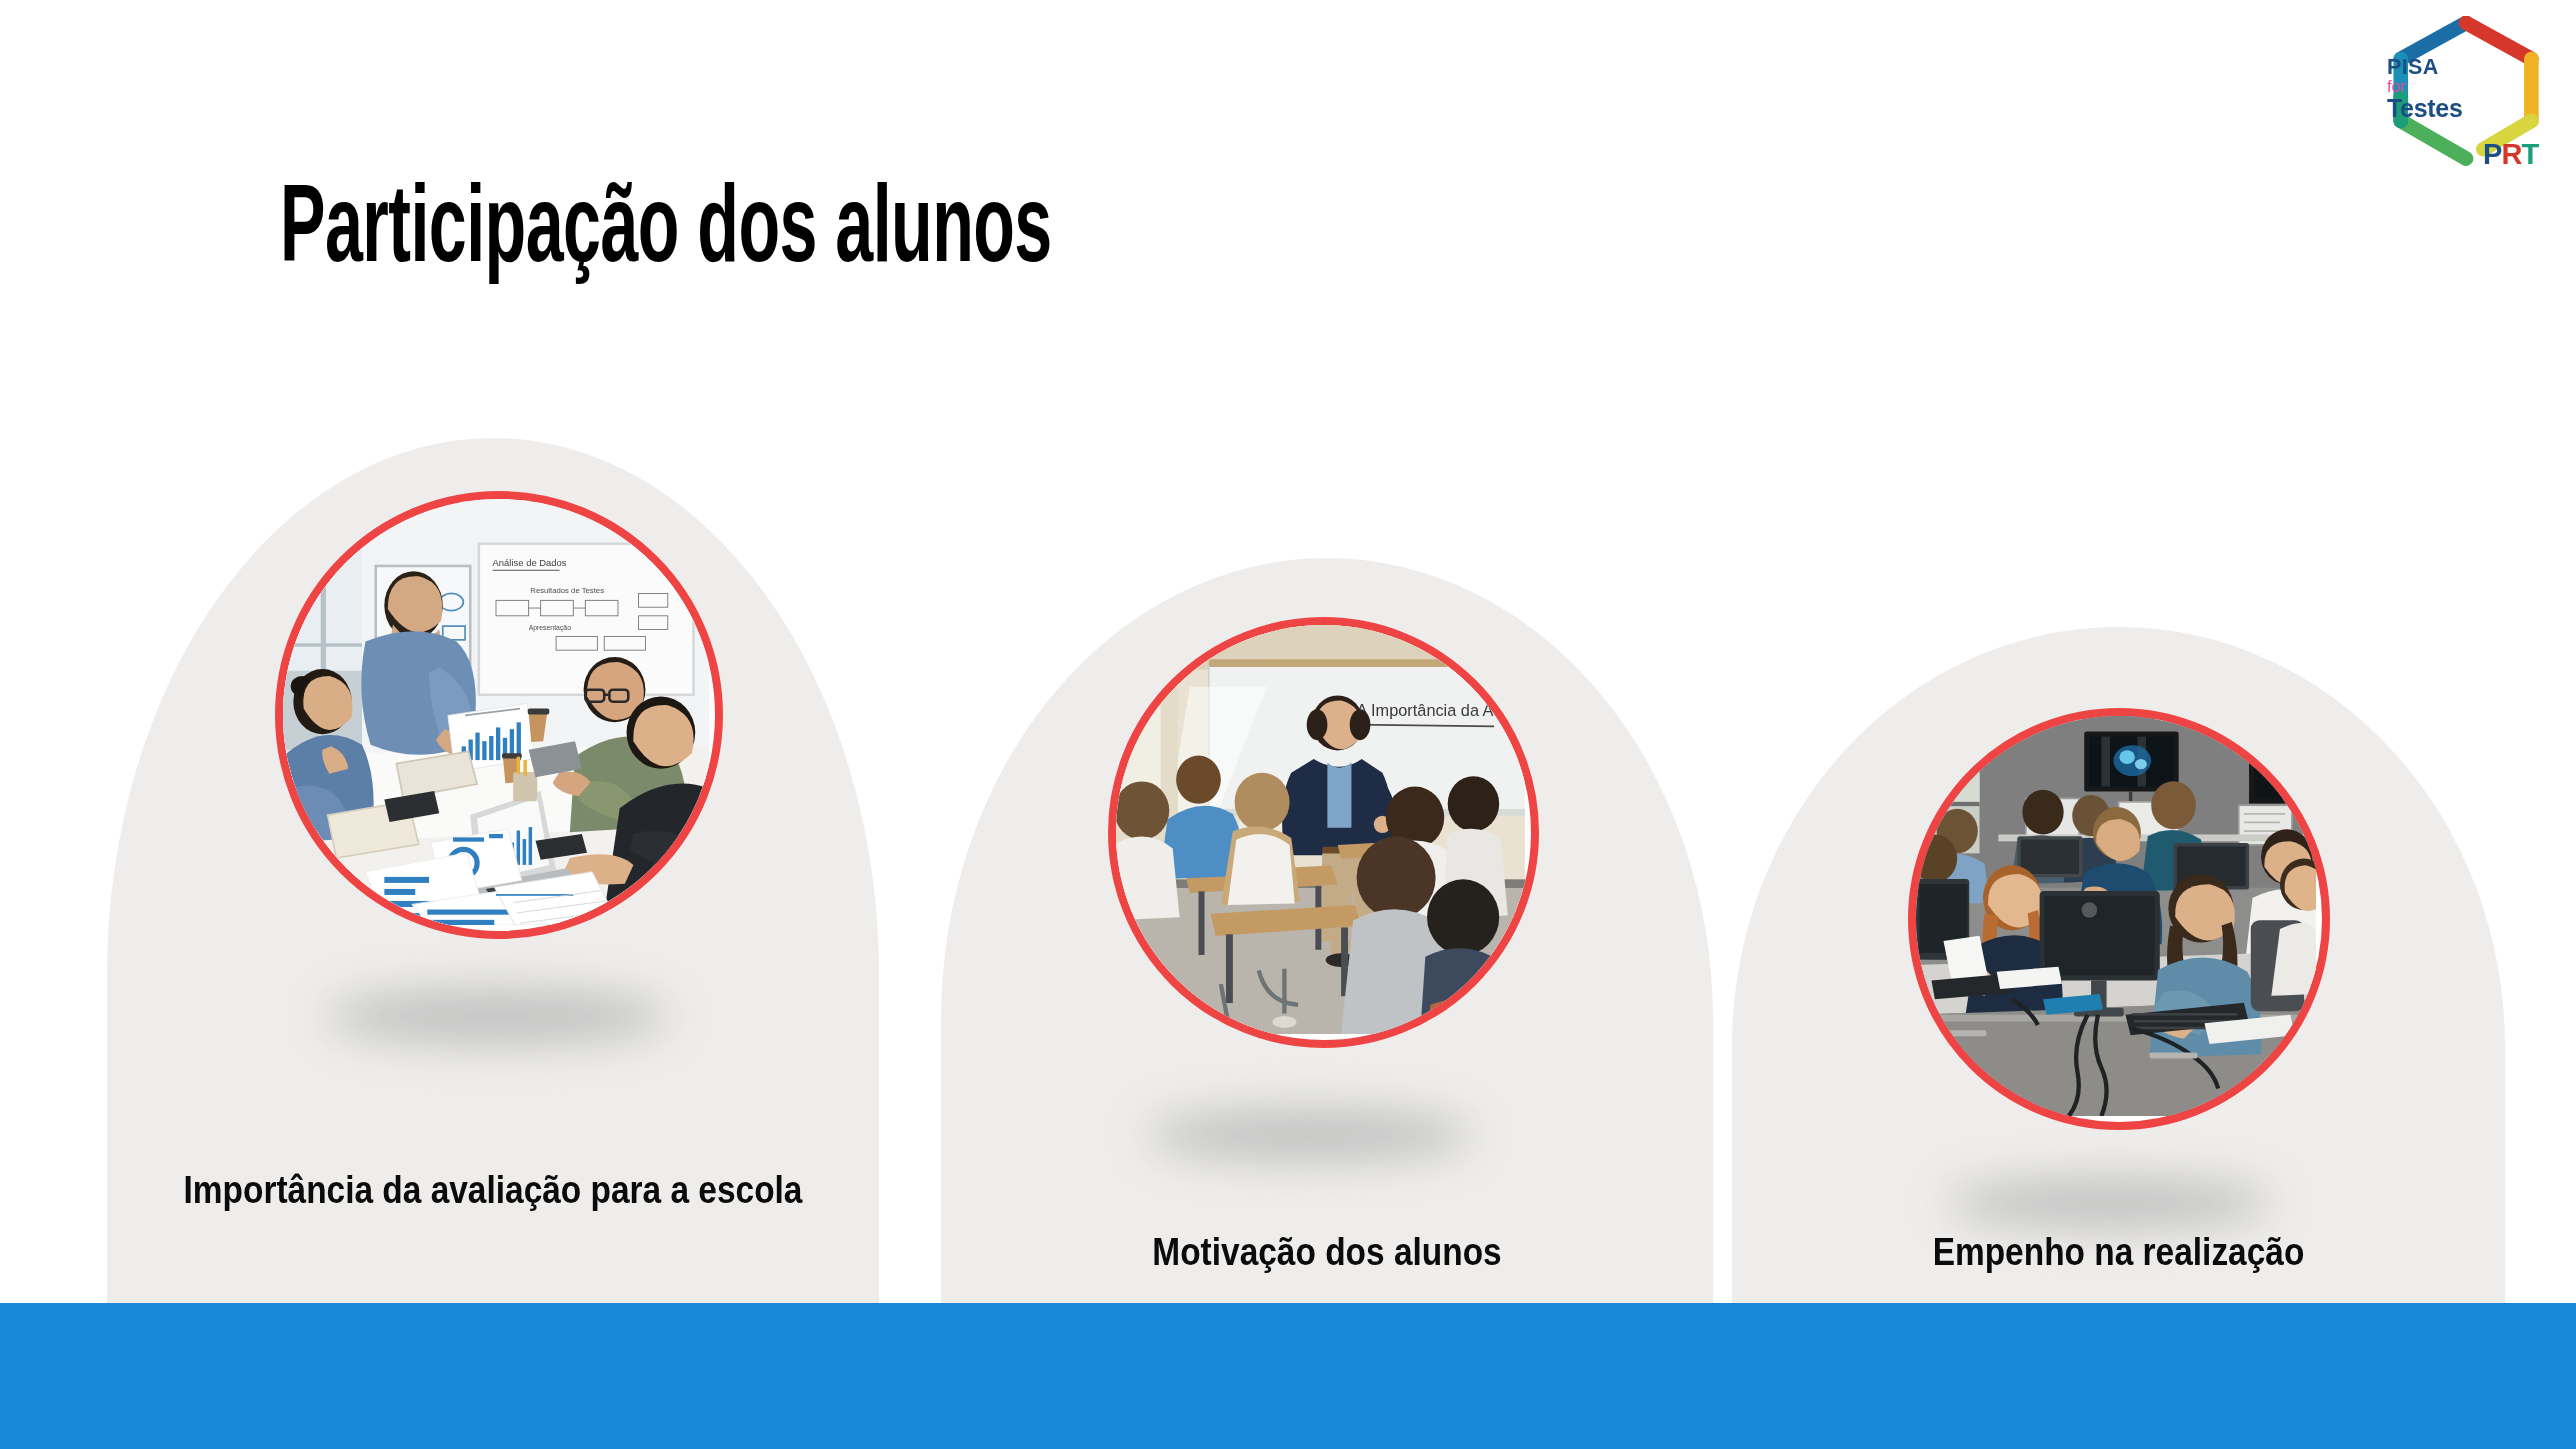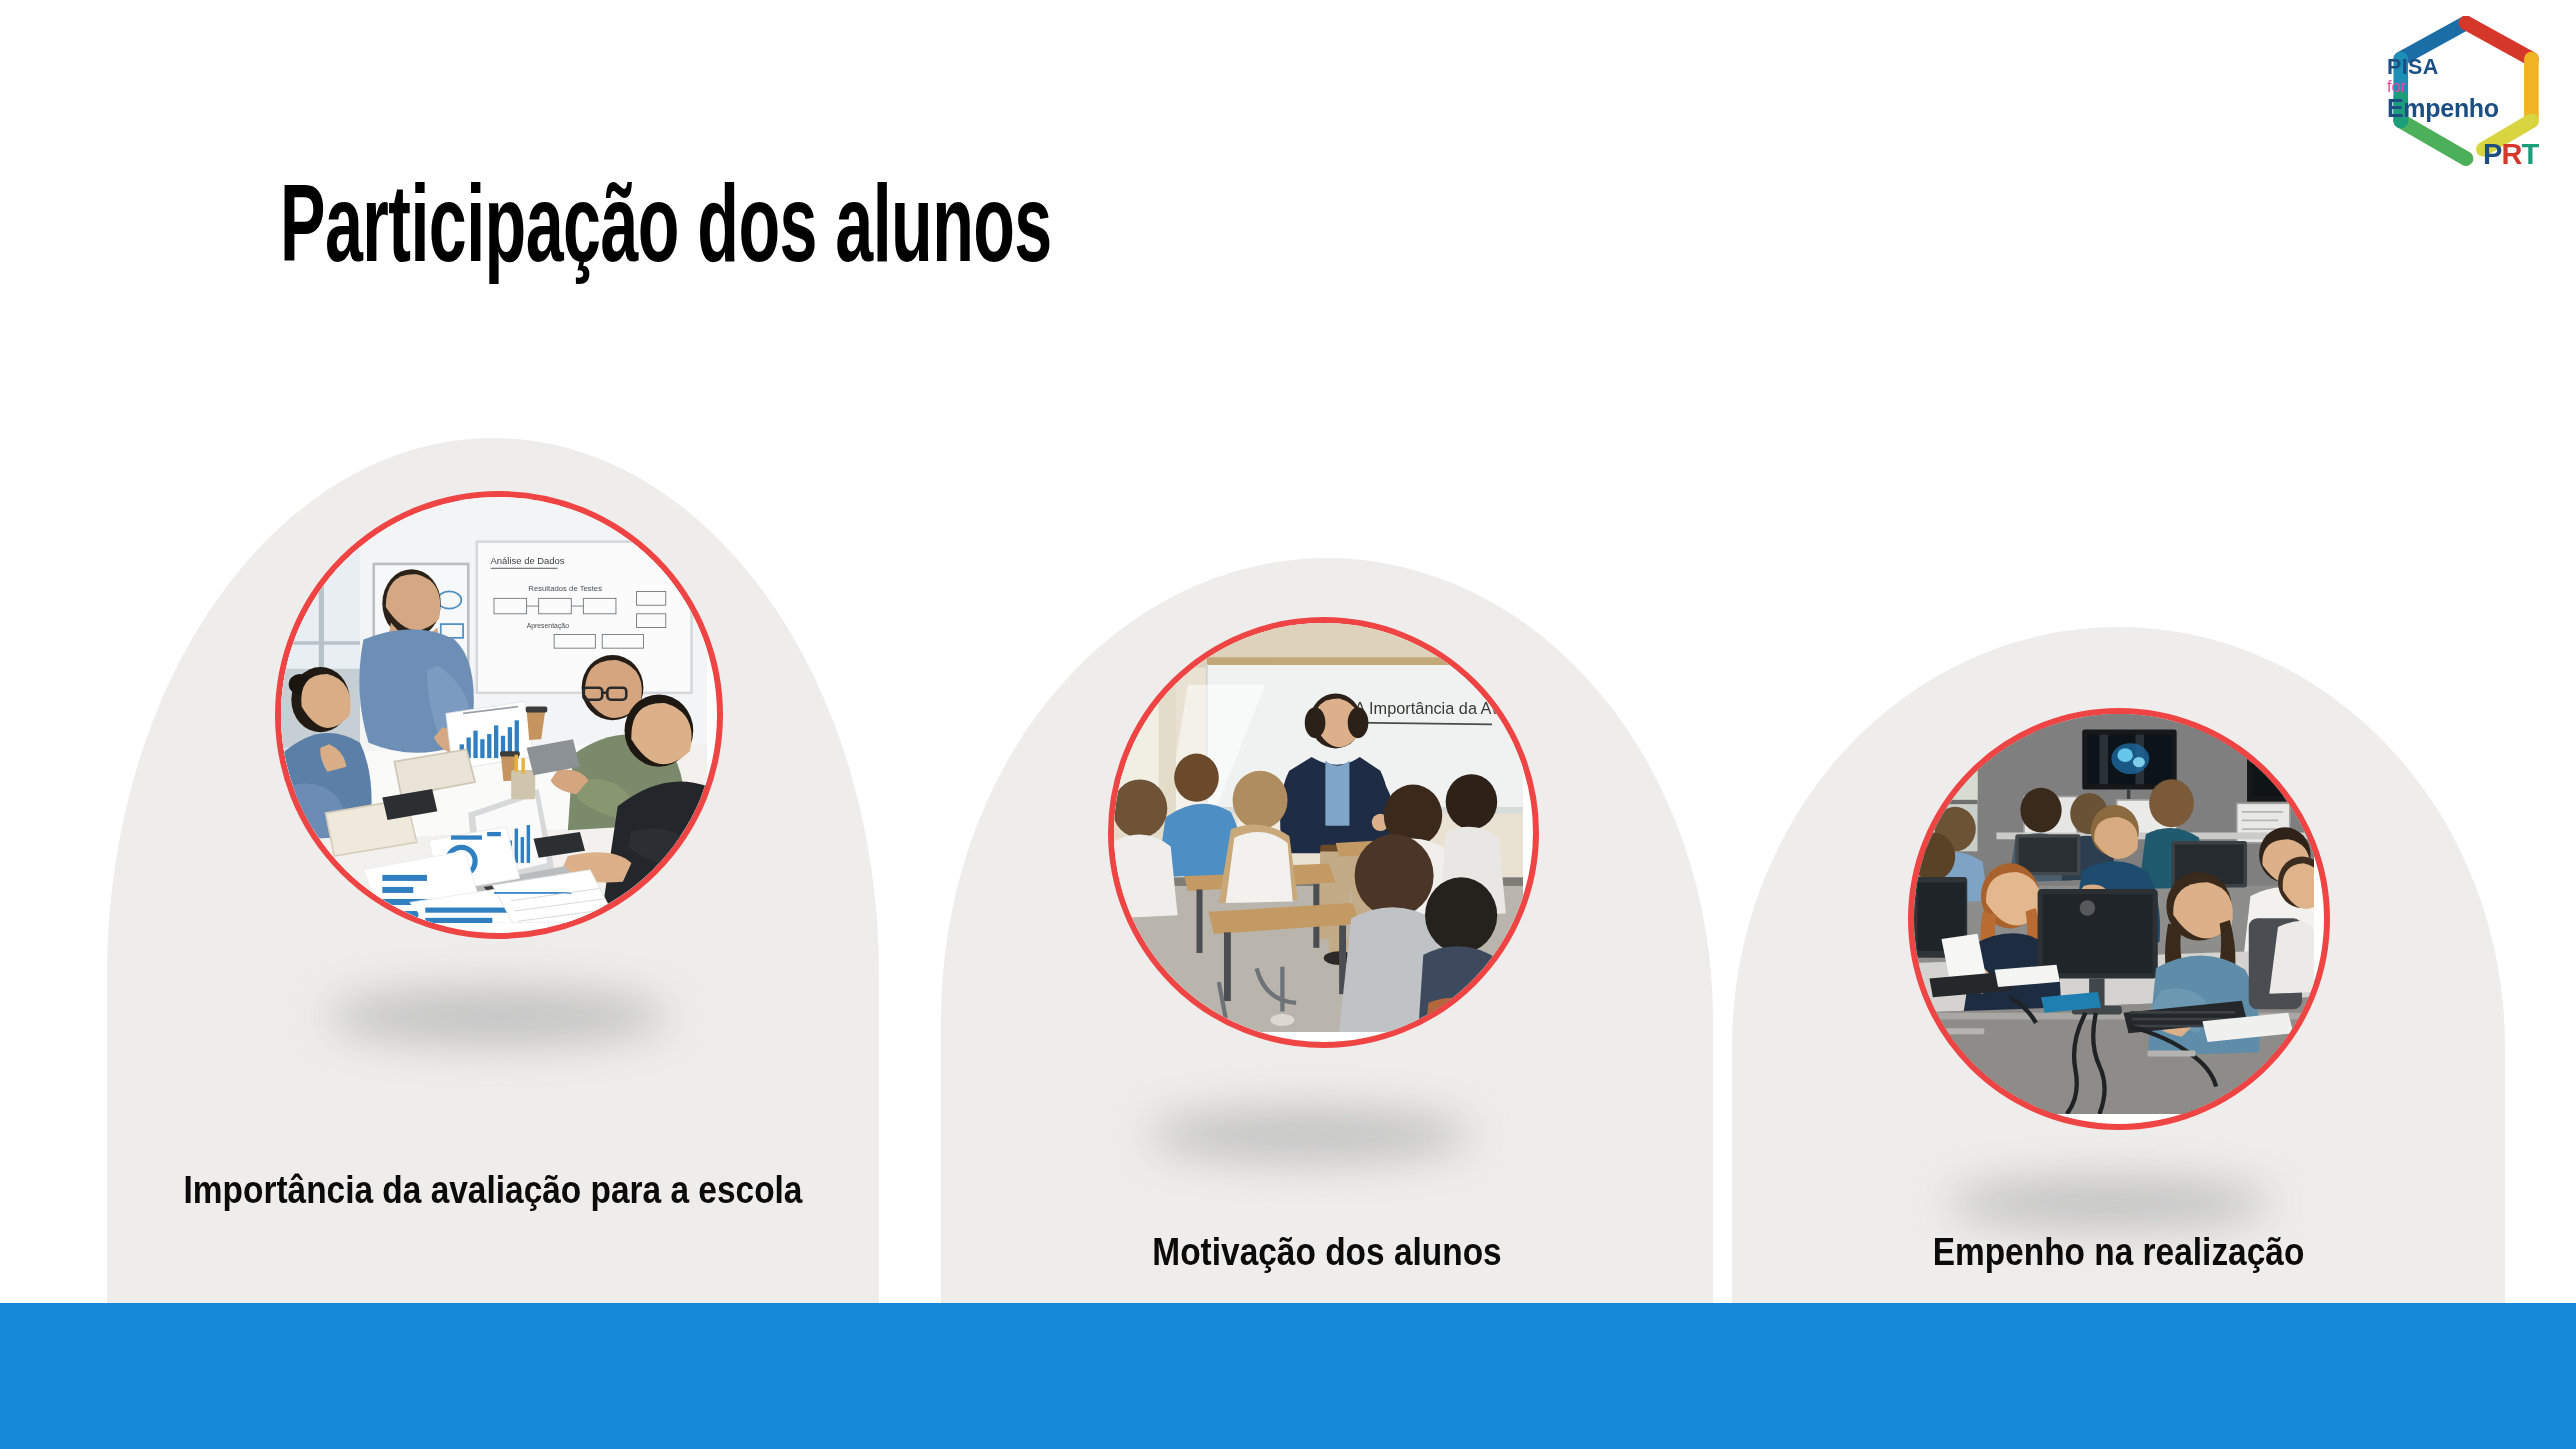--- a/index.html
+++ b/index.html
@@ -116,21 +116,21 @@
     opacity: 0.85;
   }
   #shadow-1 { left: 326px;  top: 989px; width: 343px; height: 55px; }
   #shadow-2 { left: 1147px; top: 1109px; width: 325px; height: 52px; }
   #shadow-3 { left: 1947px; top: 1178px; width: 325px; height: 50px; }
 
   
   .photo-circle {
     position: absolute;
     border-radius: 50%;
-    border: 6px solid #ef4444;
+    border: 8px solid #ef4444;
     box-sizing: border-box;
     overflow: hidden;
     background: #ffffff;
   }
   #photo-1 { left: 275px;  top: 491px; width: 448px; height: 448px; }
   #photo-2 { left: 1108px; top: 617px; width: 431px; height: 431px; }
   #photo-3 { left: 1908px; top: 708px; width: 422px; height: 422px; }
 
   .photo-inner {
     position: absolute;
@@ -187,21 +187,21 @@
       <path d="M 168 122 L 112 155" stroke="#d9d540" stroke-width="17" fill="none" stroke-linecap="round"></path>
 
       <path d="M 92 166 L 16 122" stroke="#4cb05a" stroke-width="17" fill="none" stroke-linecap="round"></path>
 
       <path d="M 16 122 L 16 50" stroke="#1b8fb5" stroke-width="17" fill="none" stroke-linecap="round"></path>
       <path d="M 16 122 L 16 95" stroke="#1d9e7b" stroke-width="17" fill="none" stroke-linecap="round"></path>
     </svg>
     <div class="logo-text-wrap">
       <div class="logo-pisa">PISA</div>
       <div class="logo-for">for</div>
-      <div class="logo-schools">Empenho</div>
+      <div class="logo-schools">Testes</div>
     </div>
     <div id="logo-prt"><span class="p">P</span><span class="r">R</span><span class="t">T</span></div>
   </div>
 
   <div id="page-title">Participação dos alunos</div>
 
   <div class="card" id="card-1"></div>
   <div class="photo-shadow" id="shadow-1"></div>
   <div class="photo-circle" id="photo-1">
     <div class="photo-inner">

